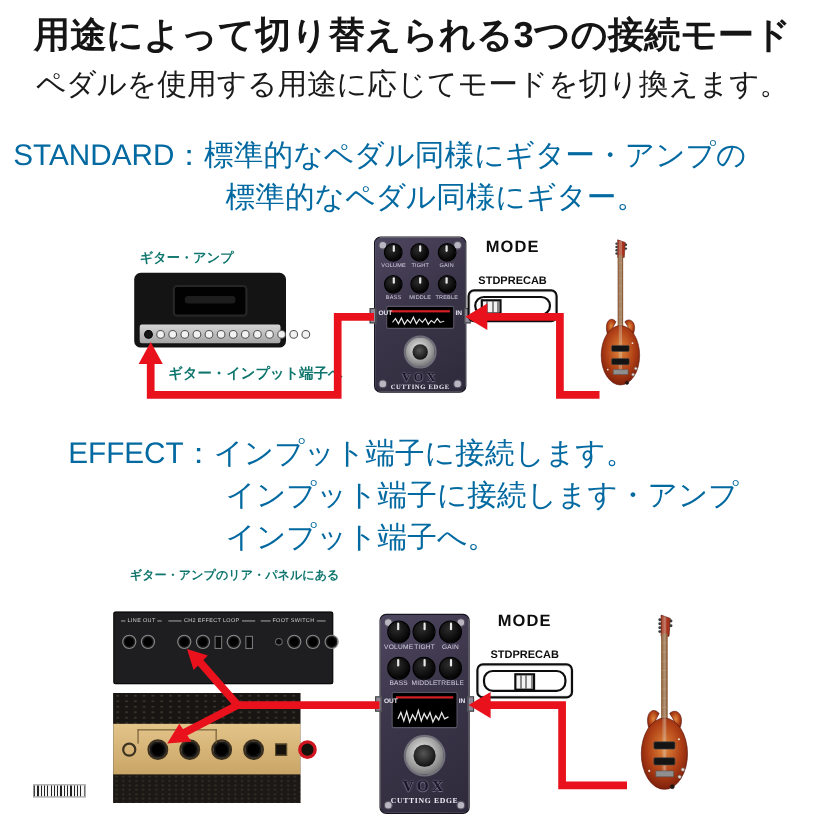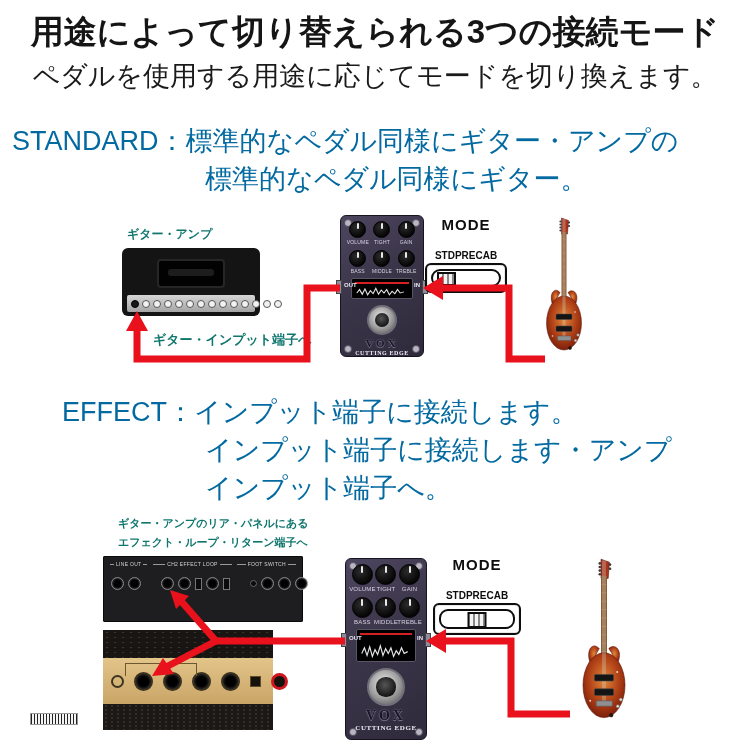--- a/index.html
+++ b/index.html
@@ -279,21 +279,20 @@
 <svg class="abs guitar1" viewBox="0 0 100 300">
   <use href="#guitar-sym"></use>
 </svg>
 
 <div class="abs mode-line pre1"><span>EFFECT</span><span>：</span><span>インプット端子に接続します。</span></div>
 <div class="abs mode-line pre2">インプット端子に接続します・アンプ</div>
 <div class="abs mode-line pre3">インプット端子へ。</div>
 
 <div class="abs minilabel rear-label">
   <div>ギター・アンプのリア・パネルにある</div>
-  <div>エフェクト・ループ・リターン端子へ</div>
 </div>
 
 <div class="abs rearpanel">
   <div class="rp-labels">
     <span class="rp-sec s1">LINE OUT</span>
     <span class="rp-sec s2">CH2 EFFECT LOOP</span>
     <span class="rp-sec s3">FOOT SWITCH</span>
   </div>
   <div class="rp-row">
     <span class="rp-jack"></span>

